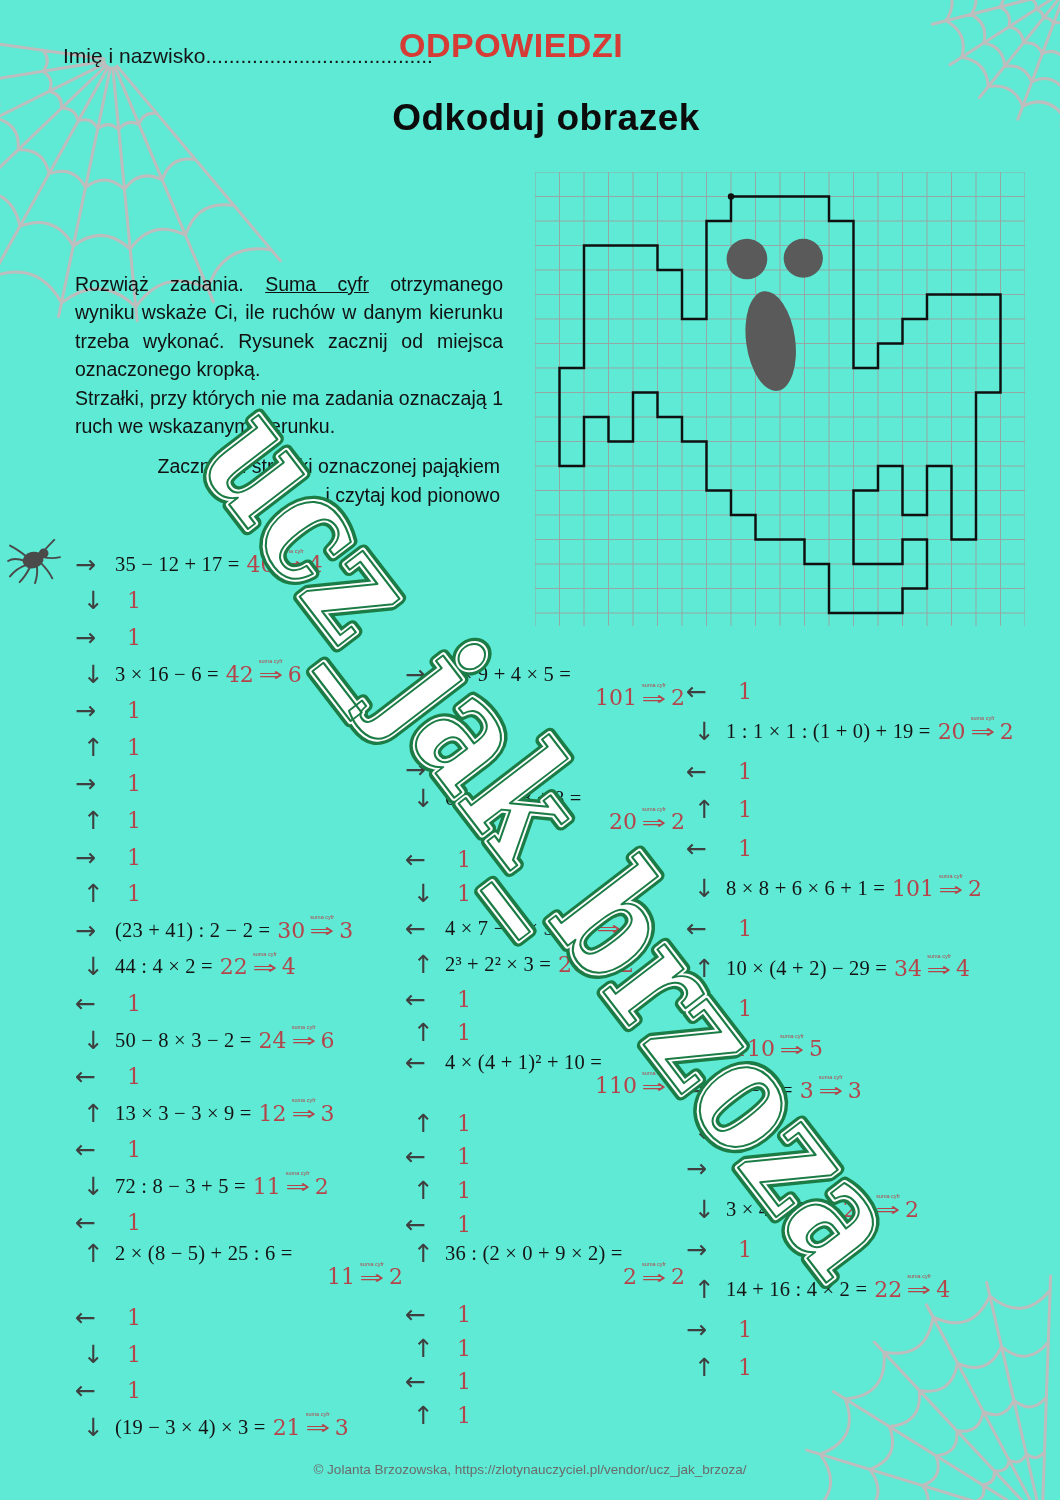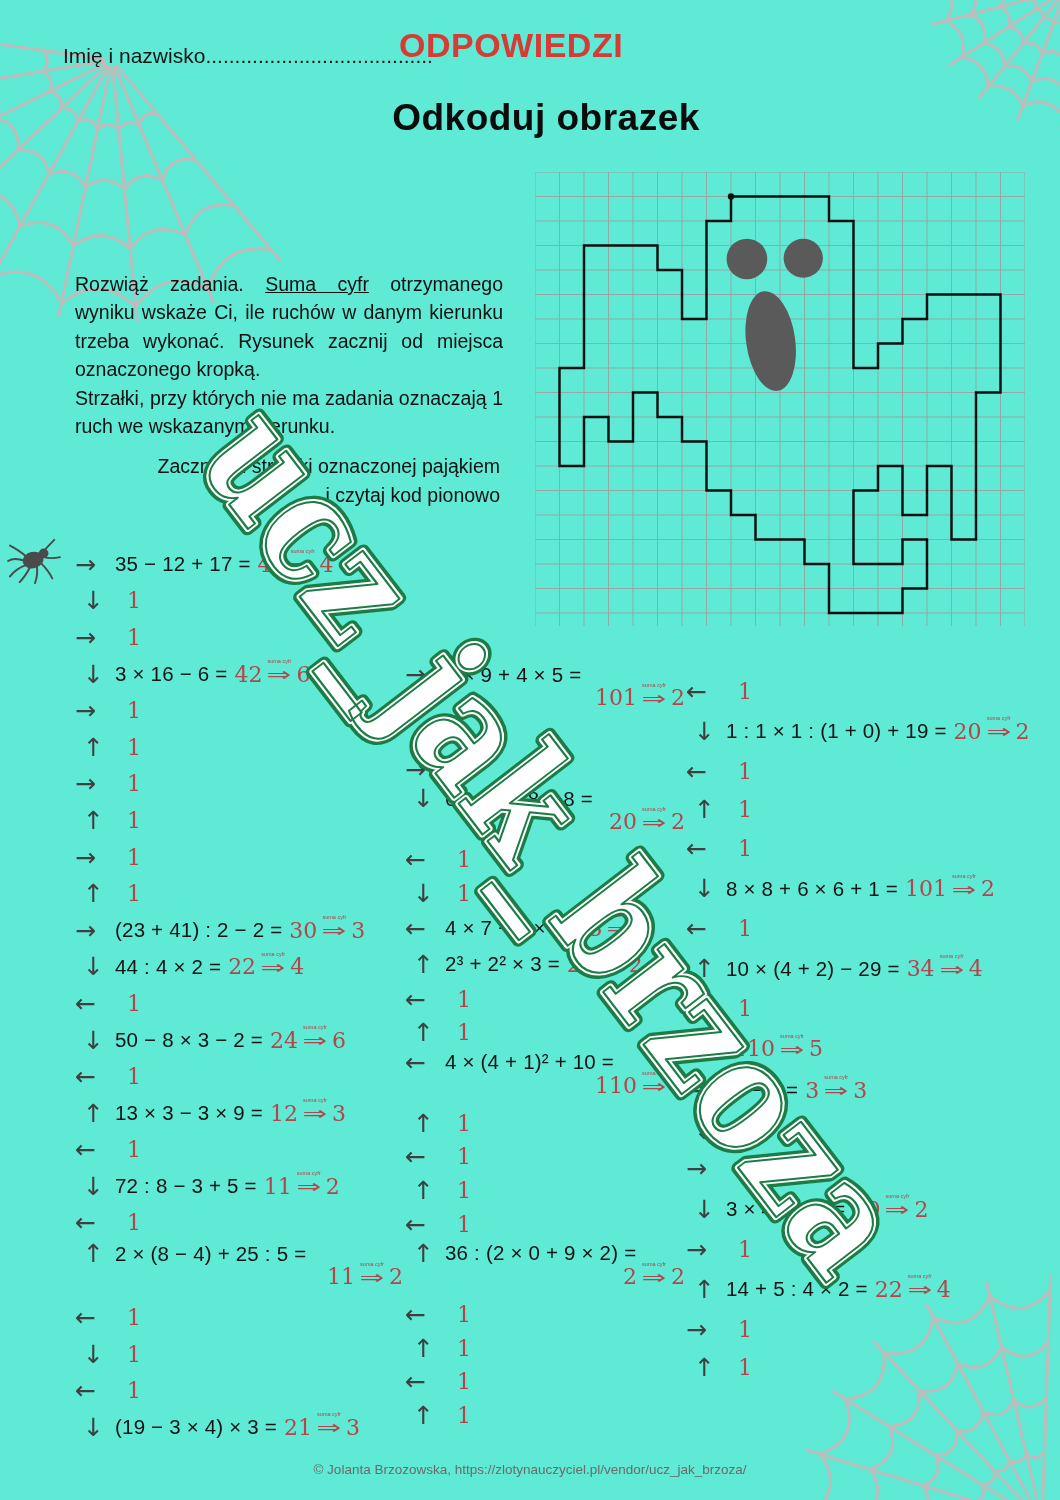--- a/index.html
+++ b/index.html
@@ -30,21 +30,21 @@
   #col-mid .t-row{height:33.6px;}
   #col-mid .t-row.eq{height:36px;}
   #col-mid .t-row.wrapd{height:57px;}
   #col-right .t-row{height:38.6px;}
   #col-right .t-row.eq{height:41.5px;}
   .t-row.wrapd{display:block;}
   .line1{display:flex;align-items:center;}
   .arr{display:inline-block;width:40px;flex:0 0 40px;font-family:"DejaVu Sans",sans-serif;
        font-size:25px;color:#3f3f3f;line-height:1;}
   .dir-up,.dir-down{padding-left:8px;width:32px;flex:0 0 32px;}
-  .expr{font-family:Liberation Sans, sans-serif;font-size:20.5px;color:#141414;letter-spacing:.2px;white-space:nowrap;}
+  .expr{font-family:Liberation Serif, serif;font-size:20.5px;color:#141414;letter-spacing:.2px;white-space:nowrap;}
   .count,.res,.mov{font-family:"DejaVu Serif",serif;font-size:22px;color:#b5444b;}
   .count{margin-left:12px;}
   .res{margin-left:7px;}
   .imp{display:inline-block;position:relative;width:34px;text-align:center;color:#b5444b;
        font-family:"DejaVu Sans",sans-serif;font-size:19px;vertical-align:baseline;}
   .imp .dbl{display:inline-block;transform:scaleX(1.55);}
   .imp .sum{position:absolute;top:-4px;left:50%;transform:translateX(-50%);font-size:5.5px;
        line-height:1;white-space:nowrap;color:#b5444b;font-family:"Liberation Sans",sans-serif;}
   .ans-line{text-align:right;padding-right:2px;margin-top:-2px;}
   
@@ -205,21 +205,21 @@
         <span class="imp"><span class="sum">suma cyfr</span><span class="dbl">⇒</span></span>
         <span class="mov">2</span>
       </div>
       <div class="t-row simple">
         <span class="arr dir-left">←</span>
         <span class="count">1</span>
       </div>
       <div class="t-row eq wrapd">
         <div class="line1">
           <span class="arr dir-up">↑</span>
-          <span class="expr">2 × (8 − 4) + 25 : 5 =</span>
+          <span class="expr">2 × (8 − 5) + 25 : 6 =</span>
         </div>
         <div class="ans-line"><span class="res">11</span><span class="imp"><span class="sum">suma cyfr</span><span class="dbl">⇒</span></span><span class="mov">2</span></div>
       </div>
       <div class="t-row simple">
         <span class="arr dir-left">←</span>
         <span class="count">1</span>
       </div>
       <div class="t-row simple">
         <span class="arr dir-down">↓</span>
         <span class="count">1</span>
@@ -409,21 +409,21 @@
         <span class="res">20</span>
         <span class="imp"><span class="sum">suma cyfr</span><span class="dbl">⇒</span></span>
         <span class="mov">2</span>
       </div>
       <div class="t-row simple">
         <span class="arr dir-right">→</span>
         <span class="count">1</span>
       </div>
       <div class="t-row eq">
         <span class="arr dir-up">↑</span>
-        <span class="expr">14 + 5 : 4 × 2 =</span>
+        <span class="expr">14 + 16 : 4 × 2 =</span>
         <span class="res">22</span>
         <span class="imp"><span class="sum">suma cyfr</span><span class="dbl">⇒</span></span>
         <span class="mov">4</span>
       </div>
       <div class="t-row simple">
         <span class="arr dir-right">→</span>
         <span class="count">1</span>
       </div>
       <div class="t-row simple">
         <span class="arr dir-up">↑</span>

